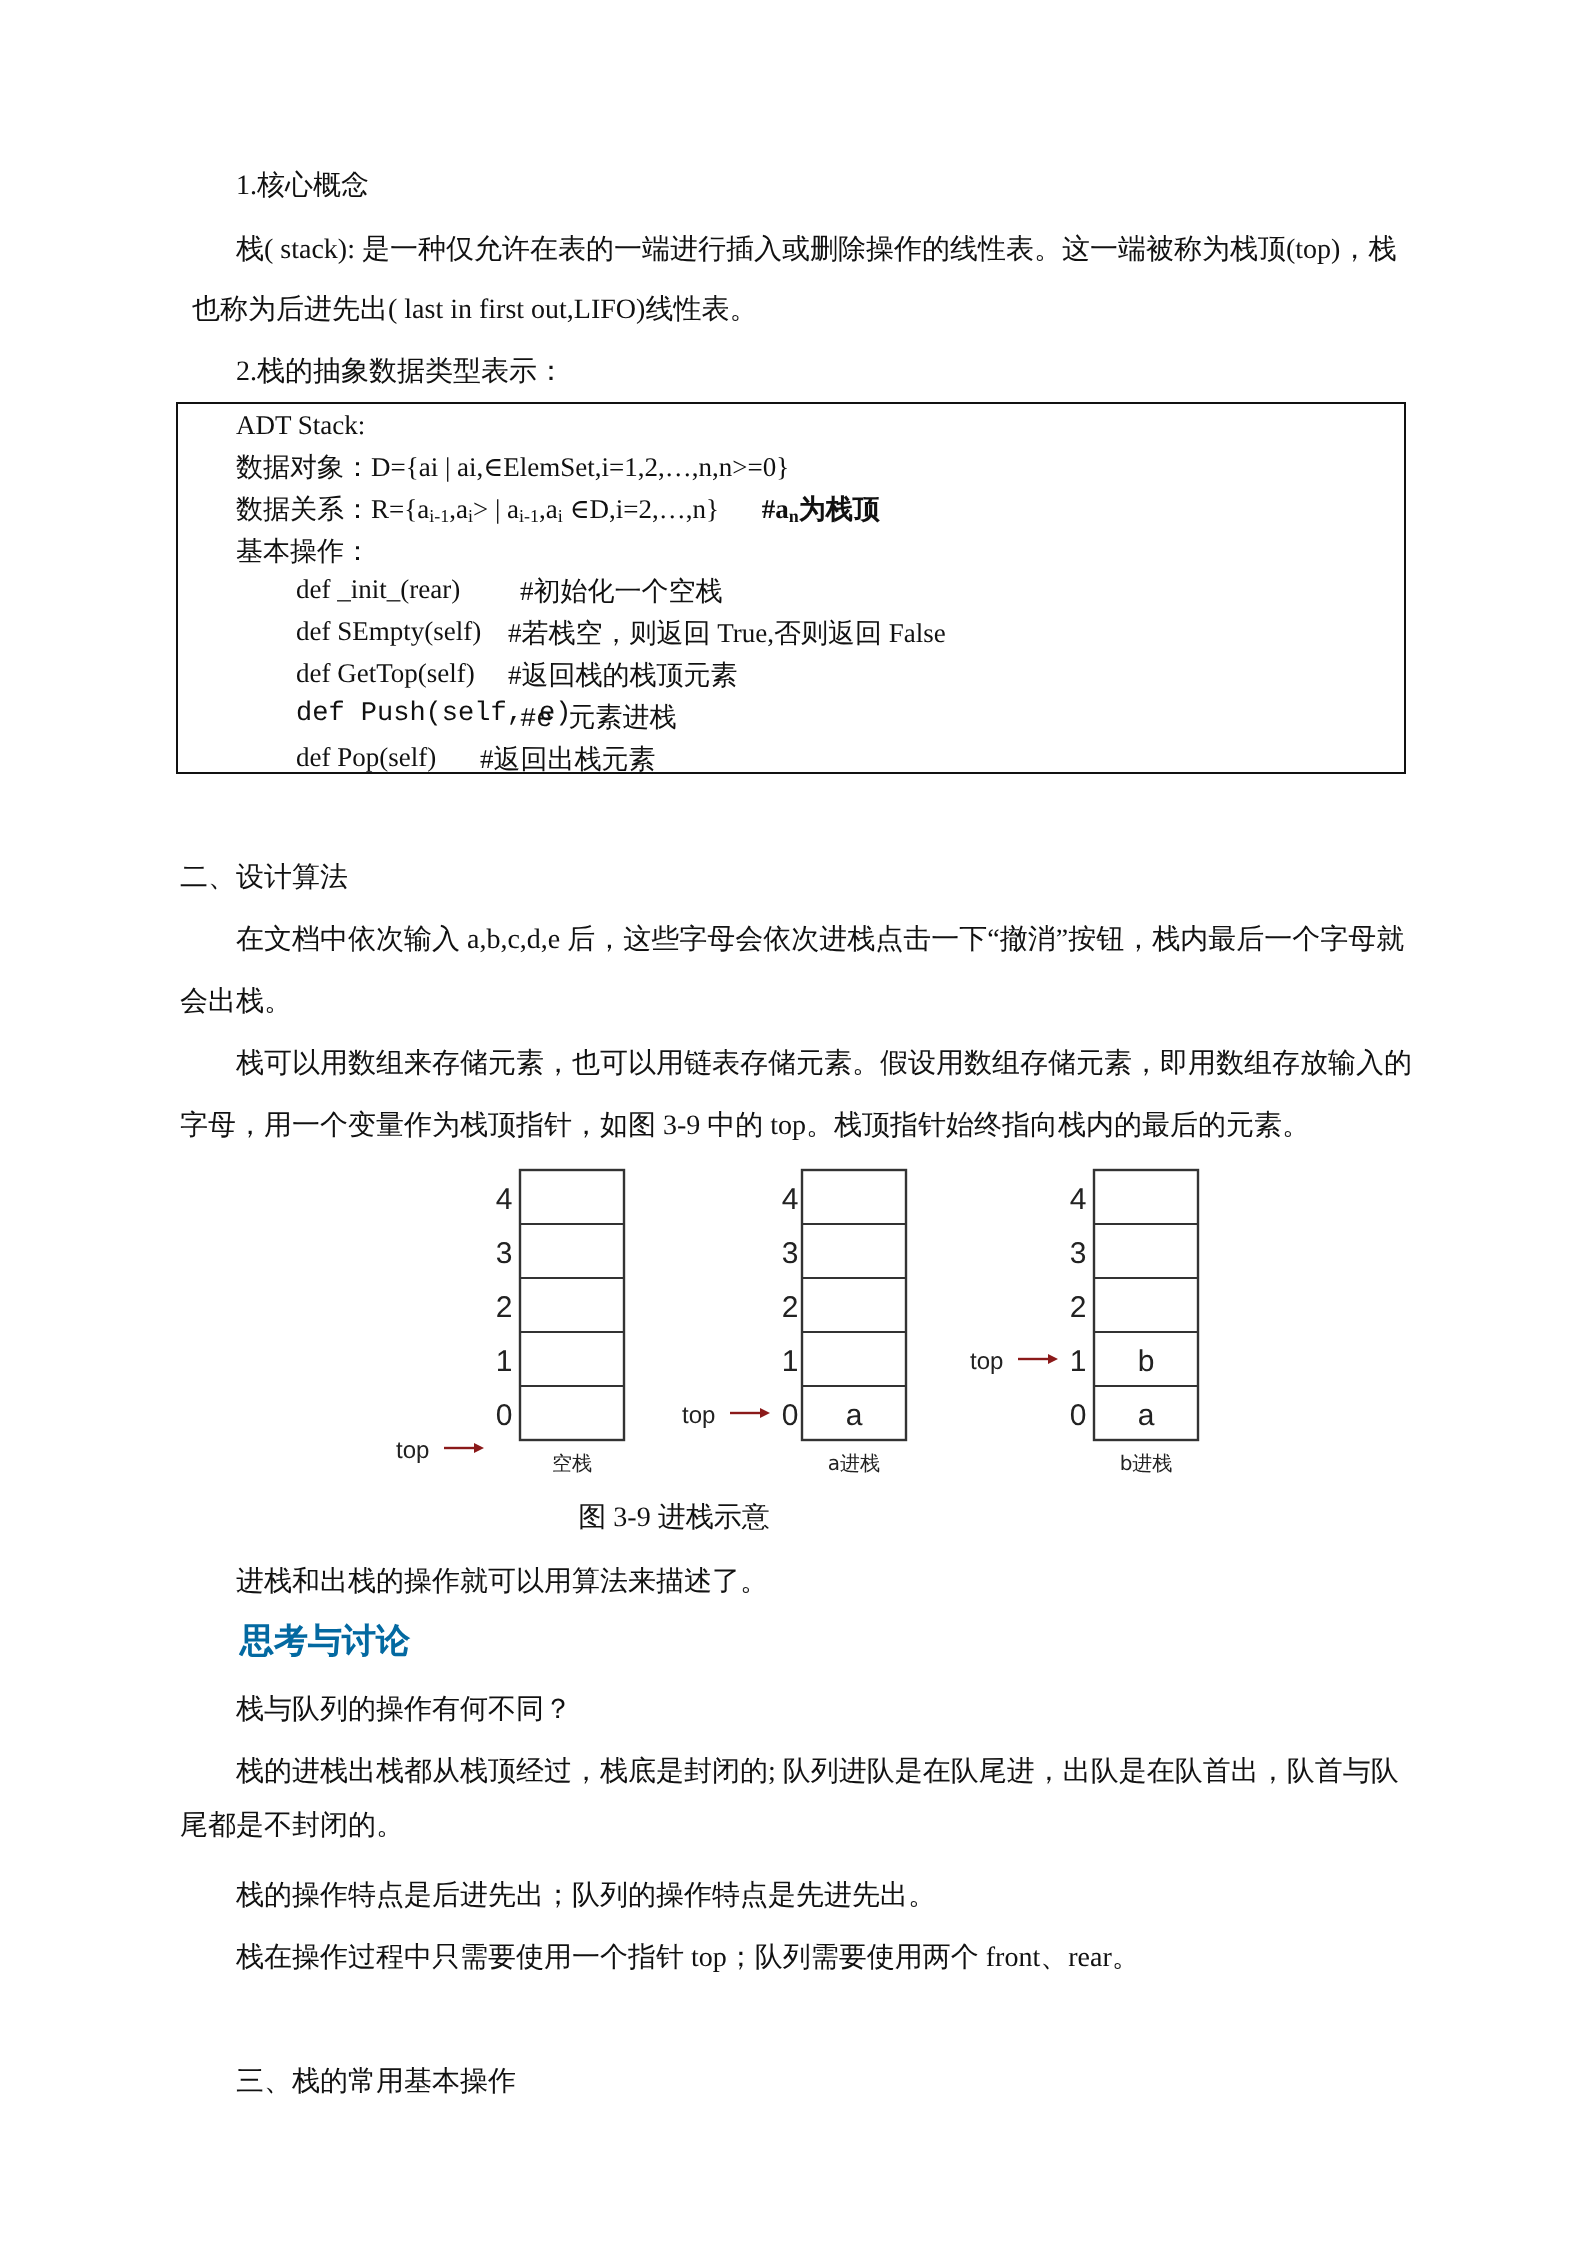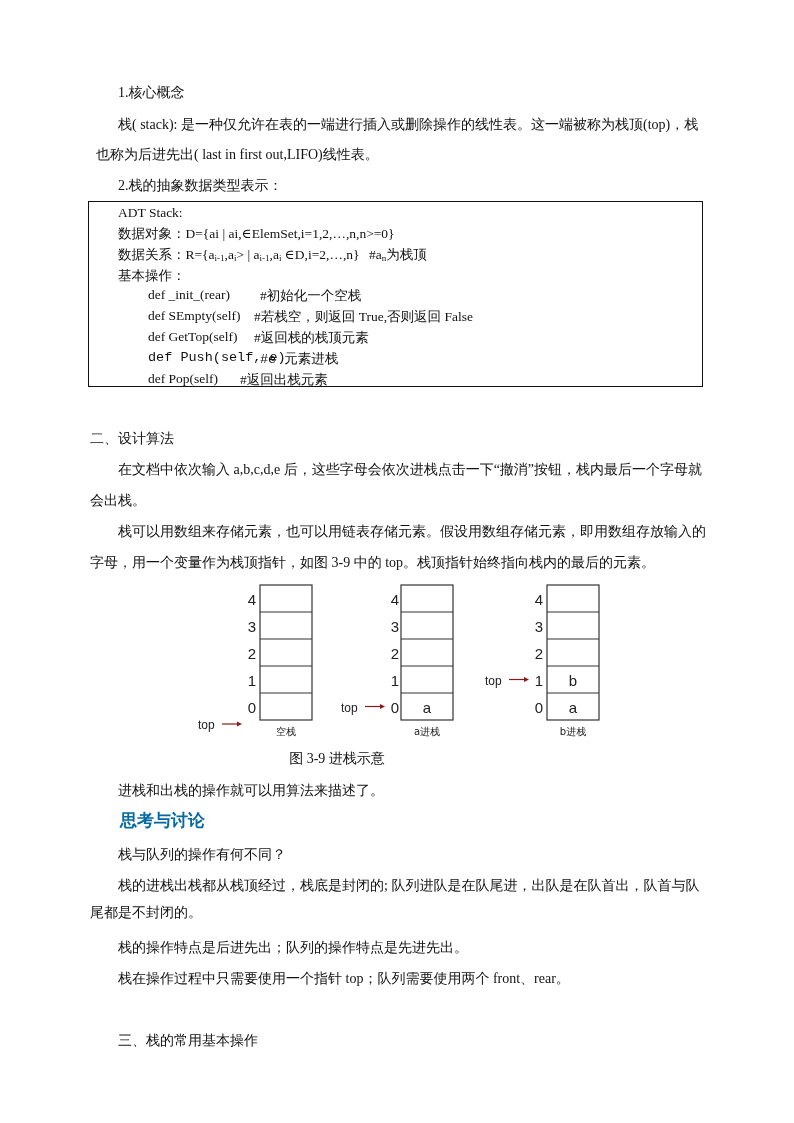--- a/index.html
+++ b/index.html
@@ -33,21 +33,21 @@
 <div class="abs" style="left:96px; top:146px;">也称为后进先出( last in first out,LIFO)线性表。</div>
 <div class="abs" style="left:118px; top:177px;">2.栈的抽象数据类型表示：</div>
 
 <div class="adt-box"></div>
 <div class="adt-line l1" style="top:205px;">ADT Stack:</div>
 <div class="adt-line l1" style="top:225px;">
   <span>数据对象：</span><span>D={ai | ai,∈ElemSet,i=1,2,…,n,n&gt;=0}</span>
 </div>
 <div class="adt-line l1" style="top:246px;">
   <span>数据关系：</span><span>R={a</span><sub>i-1</sub><span>,a</span><sub>i</sub><span>&gt; | a</span><sub>i-1</sub><span>,a</span><sub>i</sub><span> ∈D,i=2,…,n}</span>
-  <span style="margin-left:6px;"><span>#a</span><sub>n</sub><span>为栈顶</span></span>
+  <span style="margin-left:18px;font-weight:bold;"><span>#a</span><sub>n</sub><span>为栈顶</span></span>
 </div>
 <div class="adt-line l1" style="top:267px;">基本操作：</div>
 
 <div class="adt-line l2" style="top:287px;">
   <span>def _init_(rear)</span>
   <span class="cm" style="left:112px;">#初始化一个空栈</span>
 </div>
 <div class="adt-line l2" style="top:308px;">
   <span>def SEmpty(self)</span>
   <span class="cm" style="left:106px;">#若栈空，则返回 True,否则返回 False</span>

